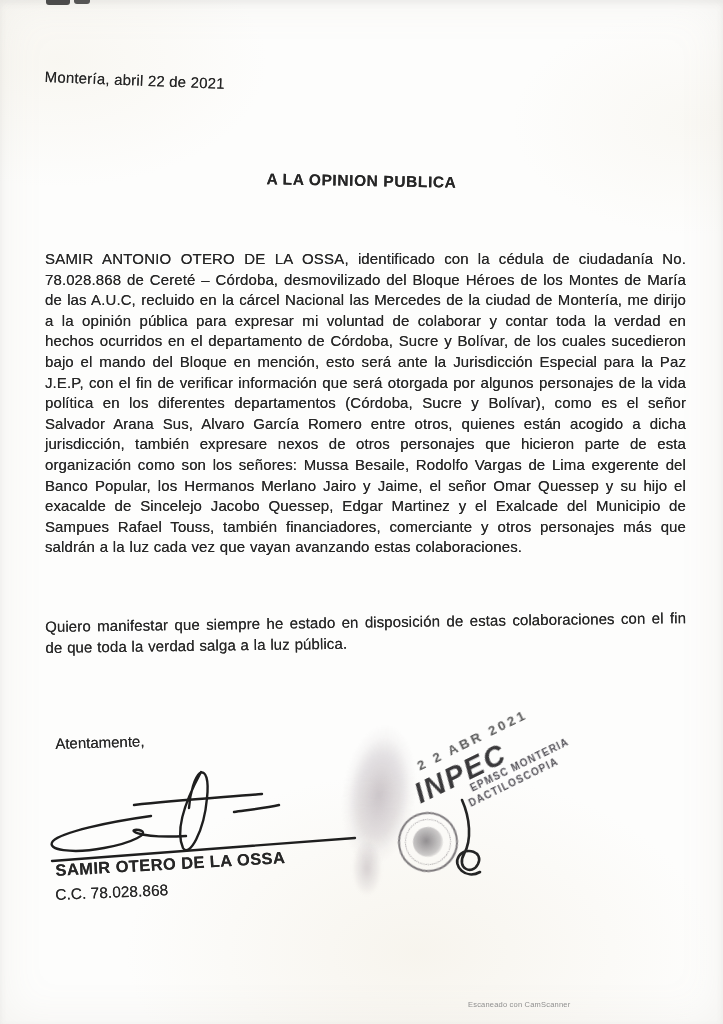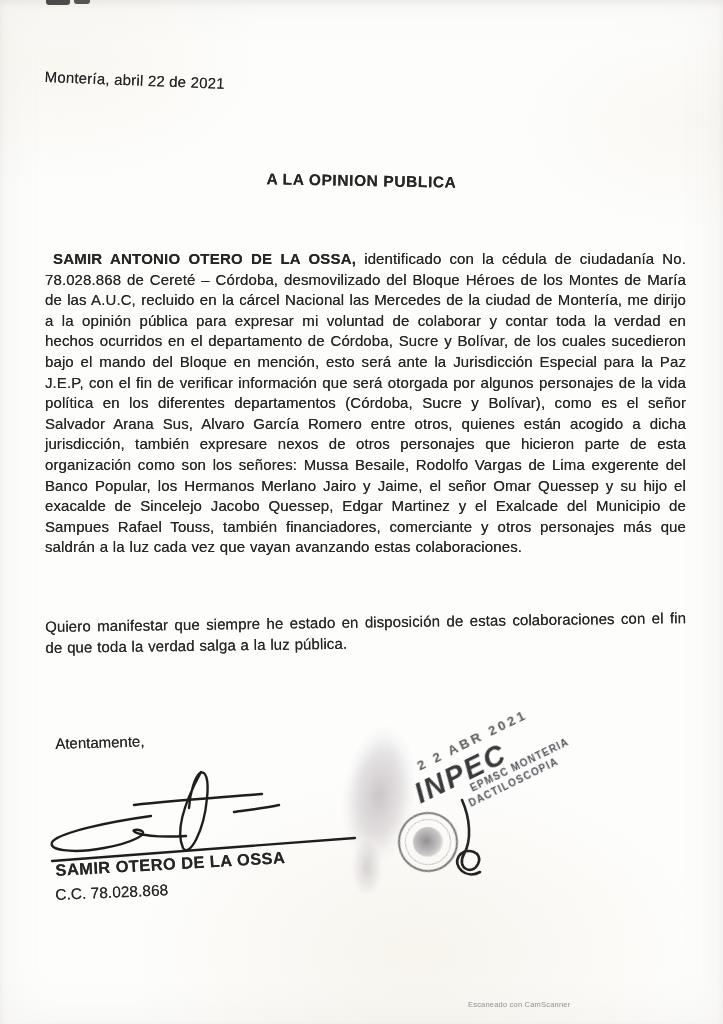--- a/index.html
+++ b/index.html
@@ -43,21 +43,21 @@
   }
   .body-p{
     left:45px;width:641px;
     font-size:15px;line-height:20.6px;
     text-align:justify;
     letter-spacing:.1px;
     word-spacing:.5px;
   }
   .p1{top:249px;}
   .p2{top:617px;transform:rotate(-0.8deg);transform-origin:left top;}
-  .lead-bold{font-weight:bold;letter-spacing:.2px;margin-left:8px;}
+  .lead-bold{font-weight:normal;letter-spacing:.2px;}
   .closing{
     left:55px;top:735px;
     font-size:15px;
     transform:rotate(-1.6deg);
     transform-origin:left top;
   }
   .sig-name{
     left:55px;top:861px;
     font-size:16.5px;font-weight:bold;
     letter-spacing:.4px;

